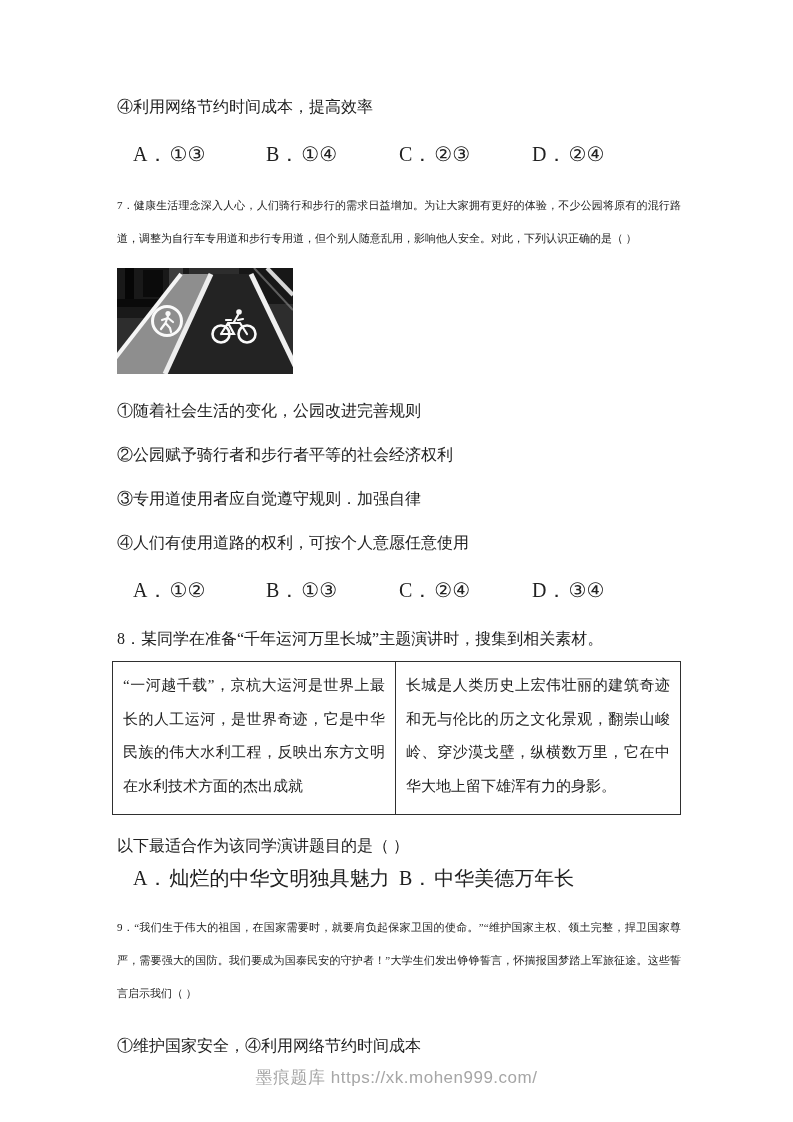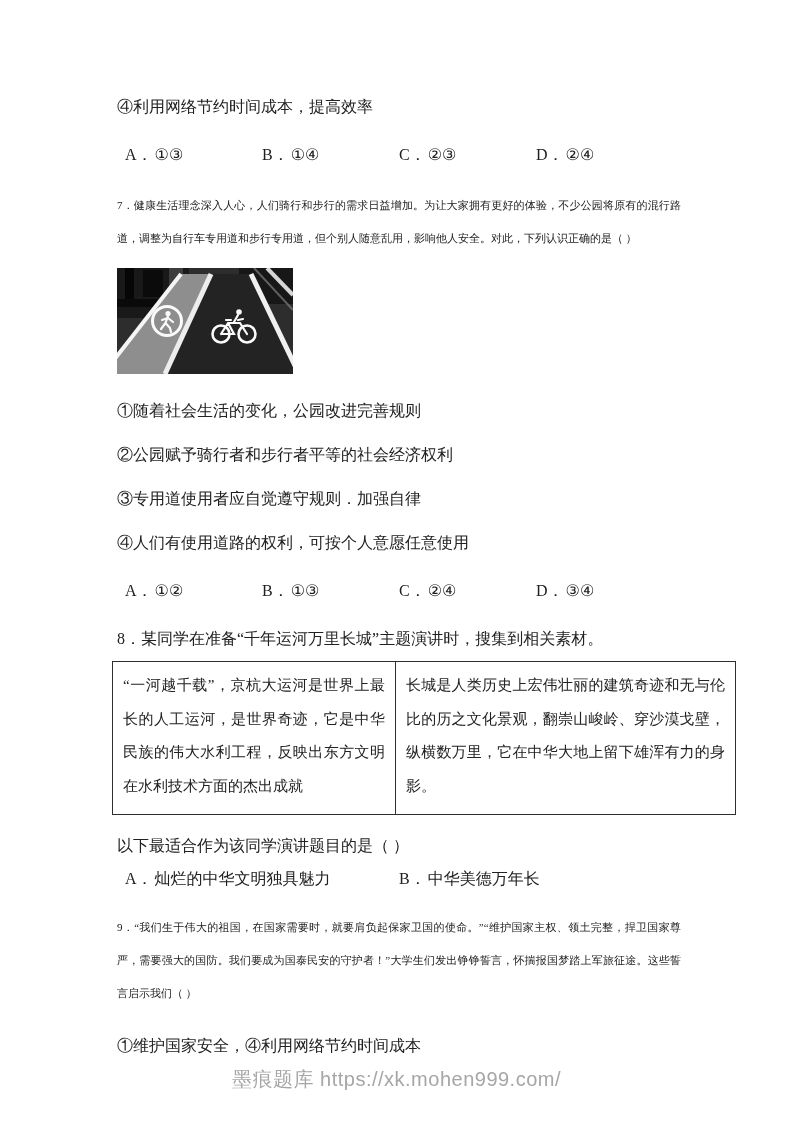--- a/index.html
+++ b/index.html
@@ -4,48 +4,48 @@
 <style>
   html,body{margin:0;padding:0;}
   body{
     width:793px;height:1122px;background:#ffffff;position:relative;
     font-family:"Liberation Serif","DejaVu Serif",serif;
     color:#212121;overflow:hidden;
   }
   .content{position:absolute;left:117px;top:0;width:564px;}
   .line{font-size:16px;line-height:21px;margin:0;}
   .stem{font-size:11px;line-height:33px;margin:0;text-align:justify;}
-  .opts{display:flex;margin:8px;font-size:16px;line-height:21px;}
+  .opts{display:flex;margin:16px;font-size:20px;line-height:21px;}
   .opts .opt{width:25%;}
   .opts2 .opt{width:50%;}
   .opt .lbl{margin-right:2px;}
   .mt-first{margin-top:96px;}
   .mt-opts{margin-top:27px;}
   .mt-q7{margin-top:24px;}
   .photo{margin-top:13px;display:block;width:176px;height:106px;}
   .mt-st1{margin-top:26px;}
   .mt-st{margin-top:23px;}
   .mt-q8{margin-top:27px;}
   table.mat{
     border-collapse:collapse;margin-top:12px;margin-left:-5px;
-    width:624px;table-layout:fixed;
+    width:569px;table-layout:fixed;
   }
   table.mat td{
     border:1.5px solid #2f2f2f;vertical-align:top;text-align:justify;
     font-size:15px;line-height:33.5px;padding:7px 10px 11px 10px;
   }
   td.cell-l{width:262px;}
   .mt-after-table{margin-top:20px;}
   .mt-optrow{margin-top:12px;}
   .mt-q9{margin-top:22px;}
   .mt-item1{margin-top:25px;}
   .footer{
     position:absolute;left:0;top:1066px;width:793px;text-align:center;
     font-family:"Liberation Sans","DejaVu Sans",sans-serif;
-    font-size:20px;color:#a6a6a6;letter-spacing:0.5px;
+    font-size:17px;color:#a6a6a6;letter-spacing:0.5px;
   }
   .footer a{color:#a6a6a6;text-decoration:none;}
 </style>
 </head>
 <body>
 
 <div class="content">
 
   <p class="line mt-first">④利用网络节约时间成本，提高效率</p>
 

